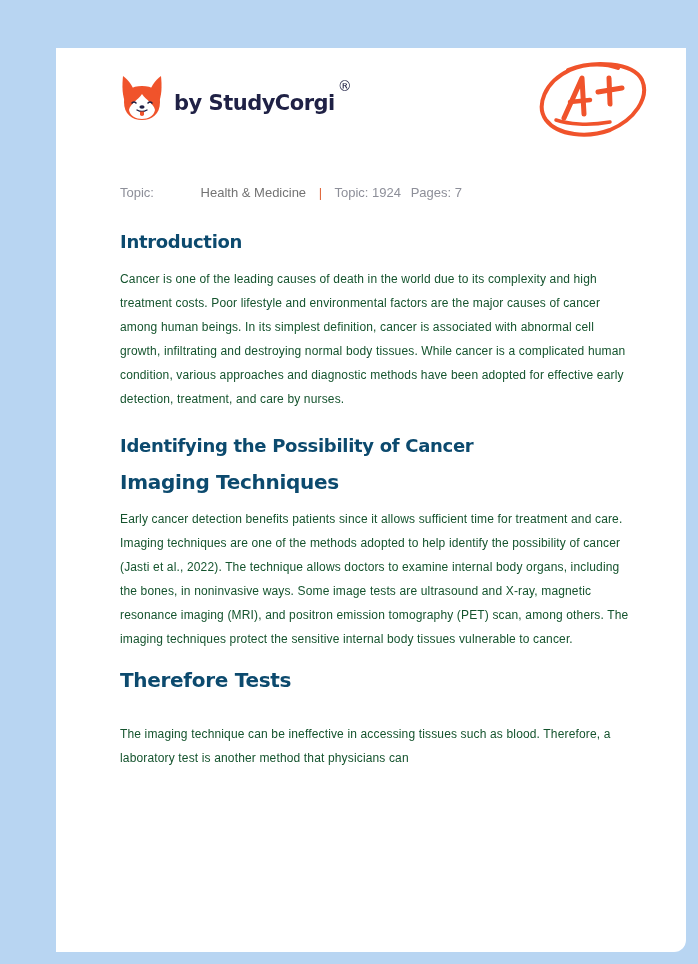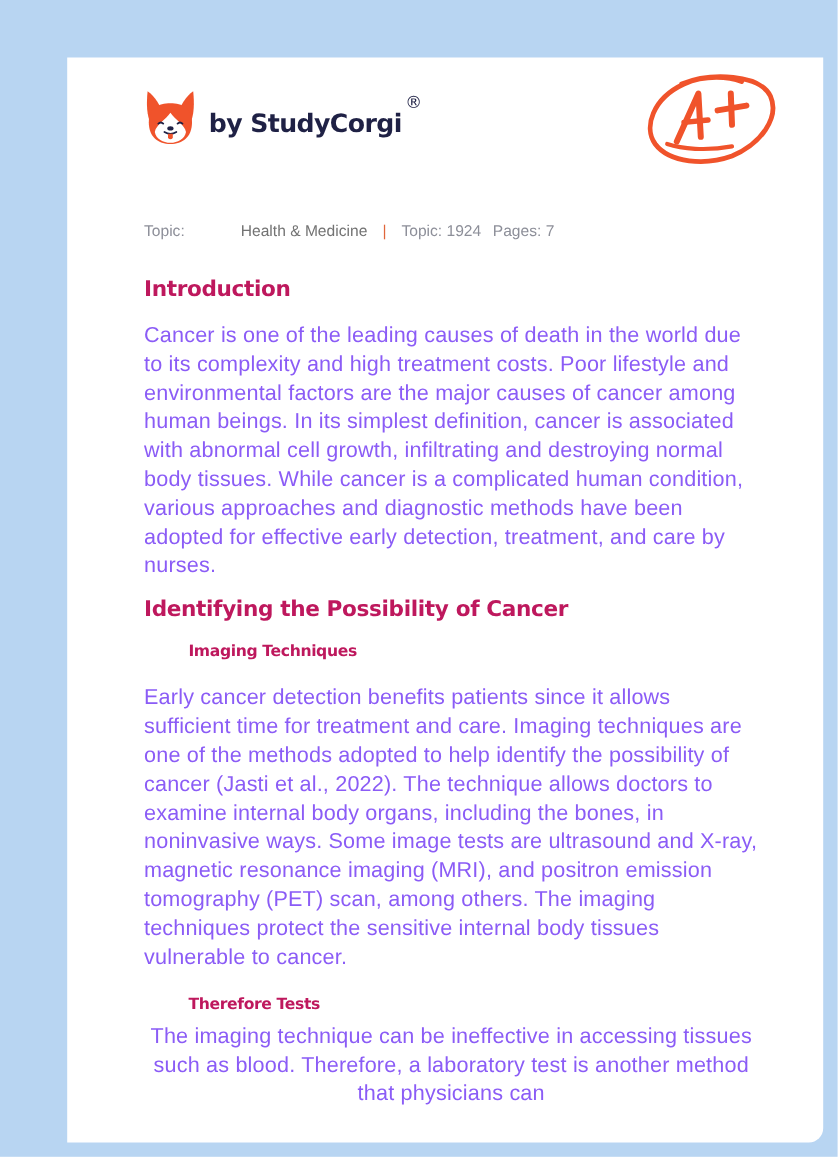--- a/index.html
+++ b/index.html
@@ -97,46 +97,45 @@
     .meta .sep {
       color: #e0663b;
       margin: 0 9px;
     }
     .meta .pages {
       margin-left: 6px;
     }
     h2, h3 {
       font-family: "DejaVu Sans", sans-serif;
       font-weight: bold;
-      color: #be185d;
+      color: #0c4a6e;
       margin: 0;
       letter-spacing: -0.3px;
     }
     h2 {
       font-size: 18px;
     }
     h3 {
-      font-size: 13px;
-      margin-left: 37px;
+      font-size: 20px;
     }
     p {
       font-family: "Liberation Sans", sans-serif;
-      font-size: 18px;
+      font-size: 12px;
       line-height: 24px;
-      color: #8b5cf6;
+      color: #14532d;
       margin: 0;
       letter-spacing: 0.15px;
     }
     .sec-intro-h { margin-top: 29px; line-height: 22px; }
     .sec-intro-p { margin-top: 14px; }
-    .sec-identify-h { margin-top: 14px; line-height: 22px; }
+    .sec-identify-h { margin-top: 24px; line-height: 22px; }
     .sec-imaging-h { margin-top: 14px; line-height: 22px; }
     .sec-imaging-p { margin-top: 14px; }
     .sec-lab-h { margin-top: 18px; line-height: 22px; }
-    .sec-lab-p { margin-top: 2px; text-align: center; }
+    .sec-lab-p { margin-top: 31px; }
   </style>
 </head>
 <body>
 
 <div class="card">
 
   <div class="header">
     <div class="logo">
       <svg class="logo-mark" viewBox="0 0 44 48">
 

